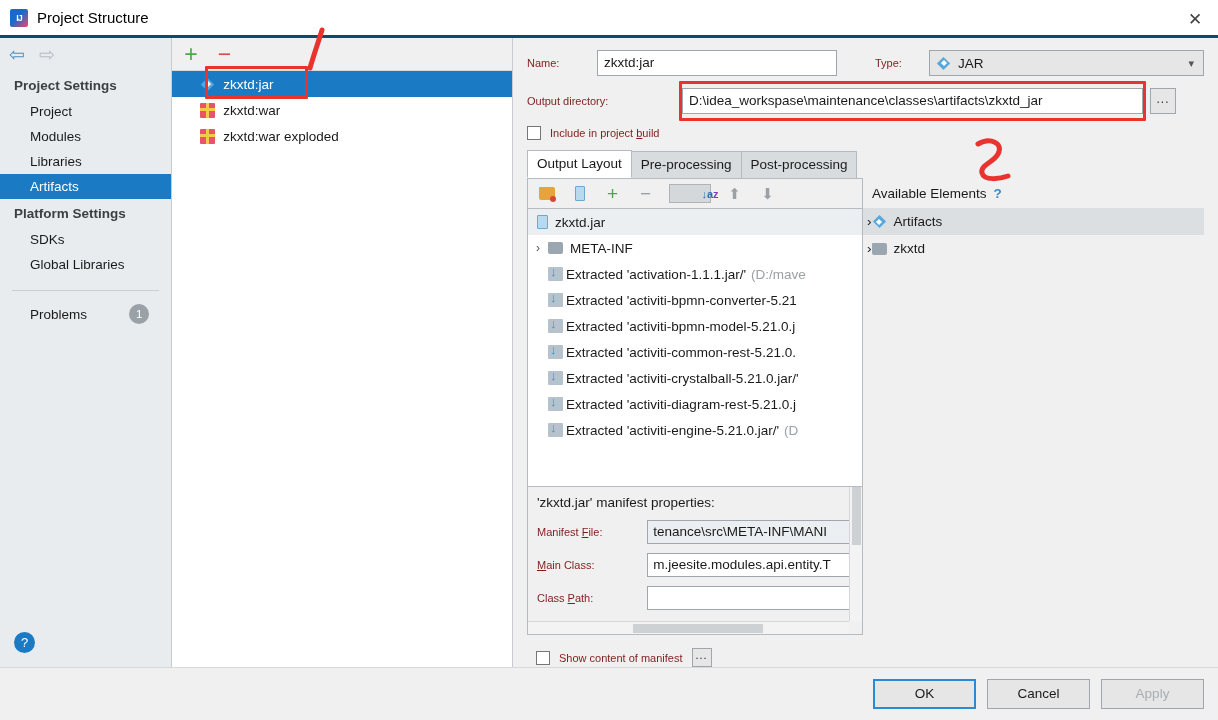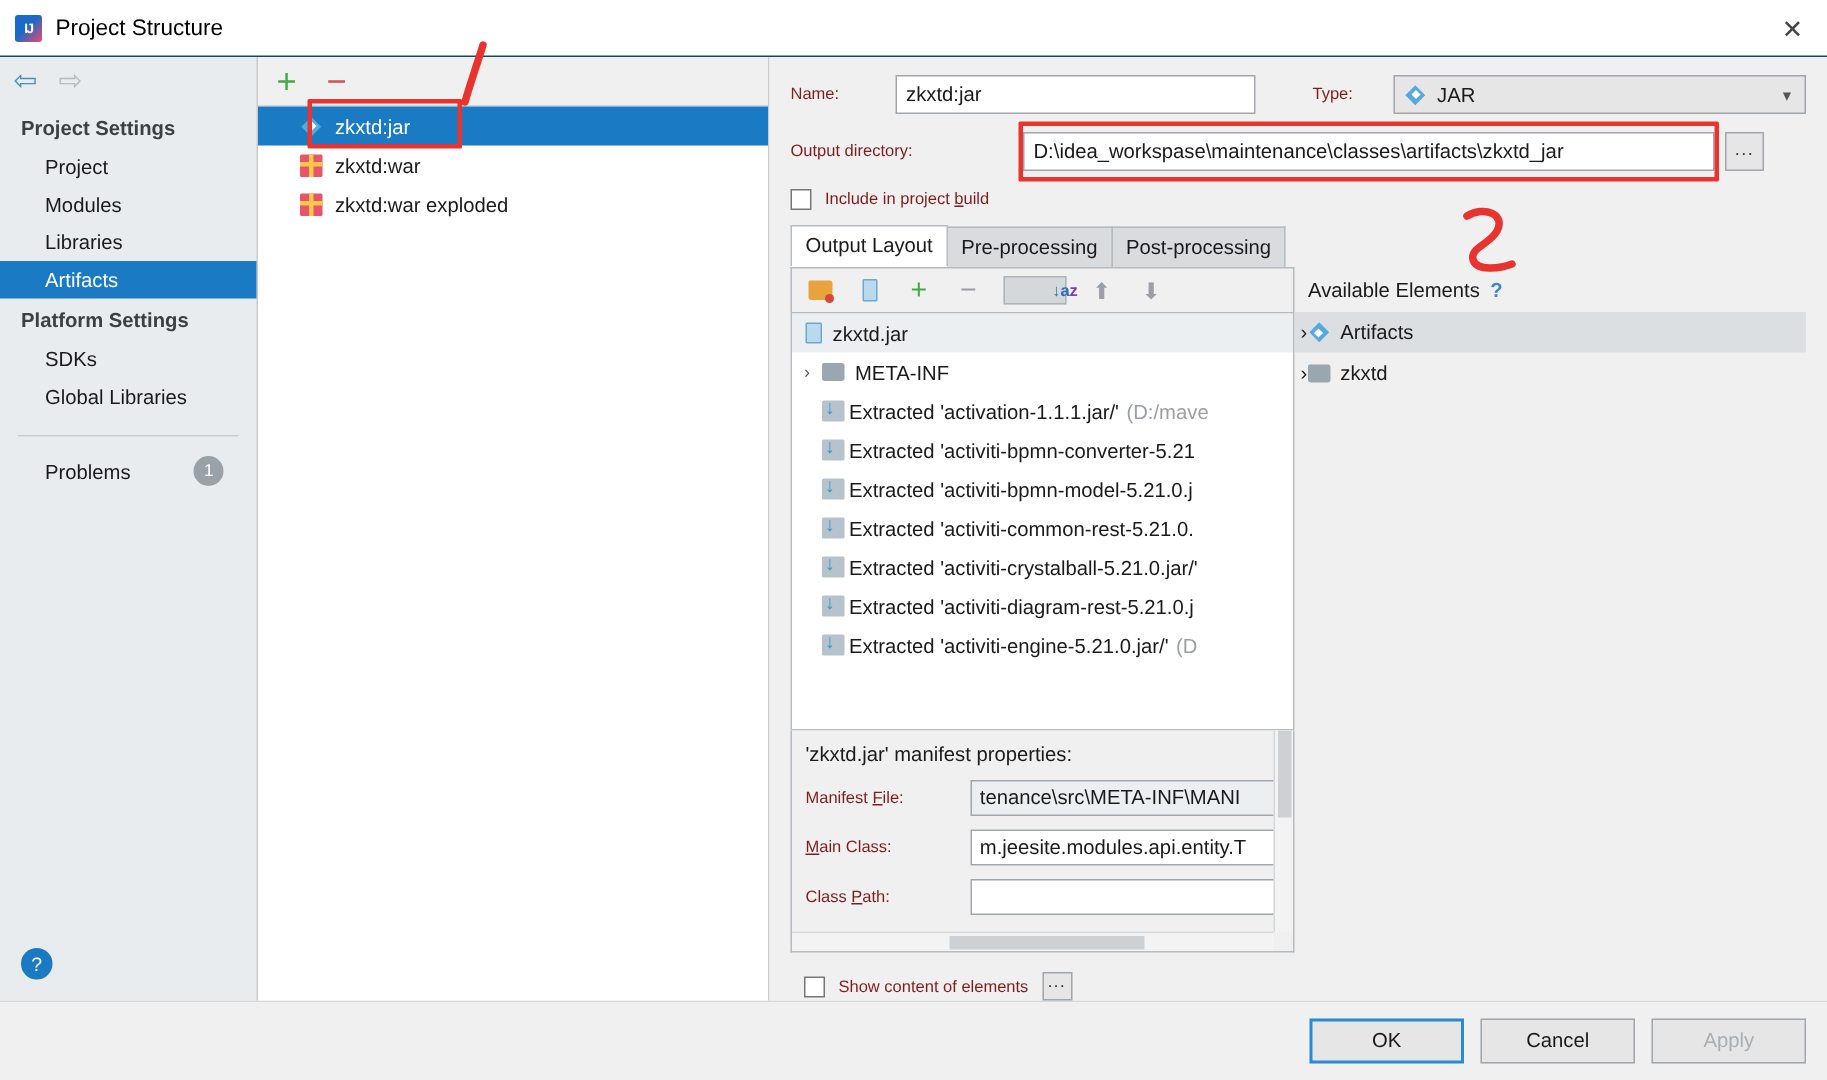--- a/index.html
+++ b/index.html
@@ -11,21 +11,21 @@
     color: #1a1a1a;
     background: #f0f0f0;
     overflow: hidden;
     position: relative;
   }
 
   
   .titlebar {
     height: 38px; background: #ffffff;
     display: flex; align-items: center;
-    border-bottom: 1px solid #0c4a6e;
+    border-bottom: 3px solid #0c4a6e;
     position: relative;
   }
   .app-icon {
     width: 18px; height: 18px; margin-left: 10px; margin-right: 9px;
     background: linear-gradient(135deg,#1b6ac9 0%,#1b6ac9 45%,#f0476a 100%);
     border-radius: 2px; position: relative; flex: none;
   }
   .app-icon::after {
     content: "IJ"; position: absolute; inset: 0;
     color: #fff; font-size: 9px; font-weight: bold;
@@ -485,21 +485,21 @@
         <div class="ae-row">
           <span class="twisty">›</span>
           <span class="ico-folder" style="margin-right:7px"></span>
           <span>zkxtd</span>
         </div>
       </div>
     </div>
 
     <div class="bottom-check">
       <span class="cbox"></span>
-      <span class="flabel">Show content of elements</span>
+      <span class="flabel">Show content of manifest</span>
       <span class="dots-btn">...</span>
     </div>
   </div>
 </div>
 
 <div class="footer">
   <div class="btn default">OK</div>
   <div class="btn">Cancel</div>
   <div class="btn disabled">Apply</div>
 </div>

